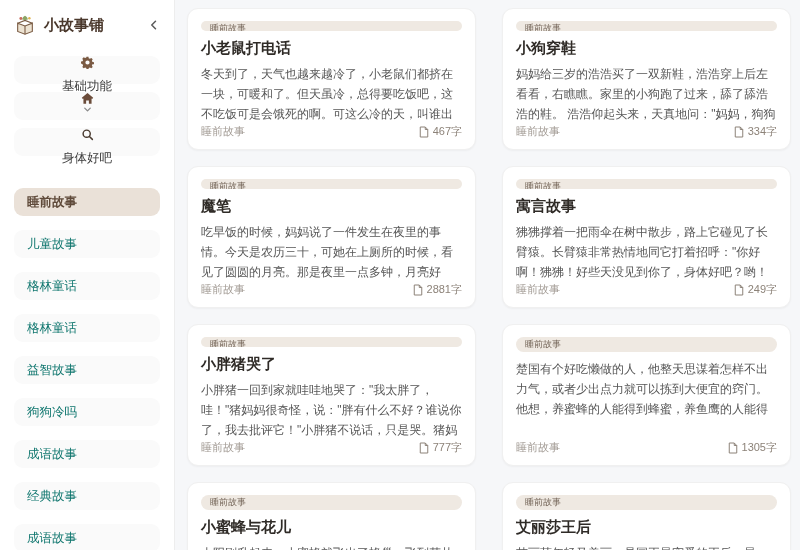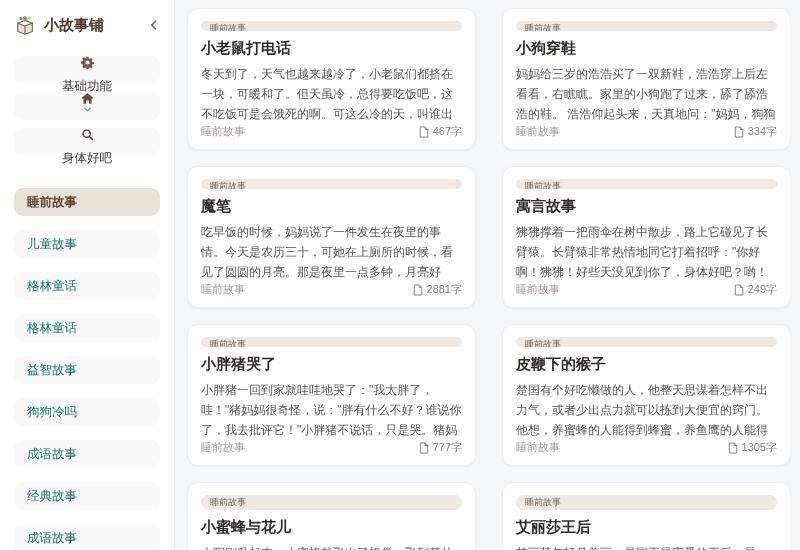--- a/index.html
+++ b/index.html
@@ -220,21 +220,20 @@
               <path d="M7.5 1v3h3"></path>
             </svg>
         </span>
         <span>777字</span>
       </span>
     </div>
   </div>
 
   <div class="card">
     <div class="badge">睡前故事</div>
-    <div class="card-title">皮鞭下的猴子</div>
     <div class="excerpt">楚国有个好吃懒做的人，他整天思谋着怎样不出力气，或者少出点力就可以拣到大便宜的窍门。他想，养蜜蜂的人能得到蜂蜜，养鱼鹰的人能得到鱼，我为什么不养些猴子呢？猴子会...</div>
     <div class="card-footer">
       <span class="cf-left">睡前故事</span>
       <span class="cf-right">
         <span class="icon">
           <svg width="10" height="12" viewBox="0 0 12 14" fill="none" stroke="#8c8278" stroke-width="1.2" stroke-linejoin="round">
               <path d="M1.5 1h6l3 3v9h-9z"></path>
               <path d="M7.5 1v3h3"></path>
             </svg>
         </span>

